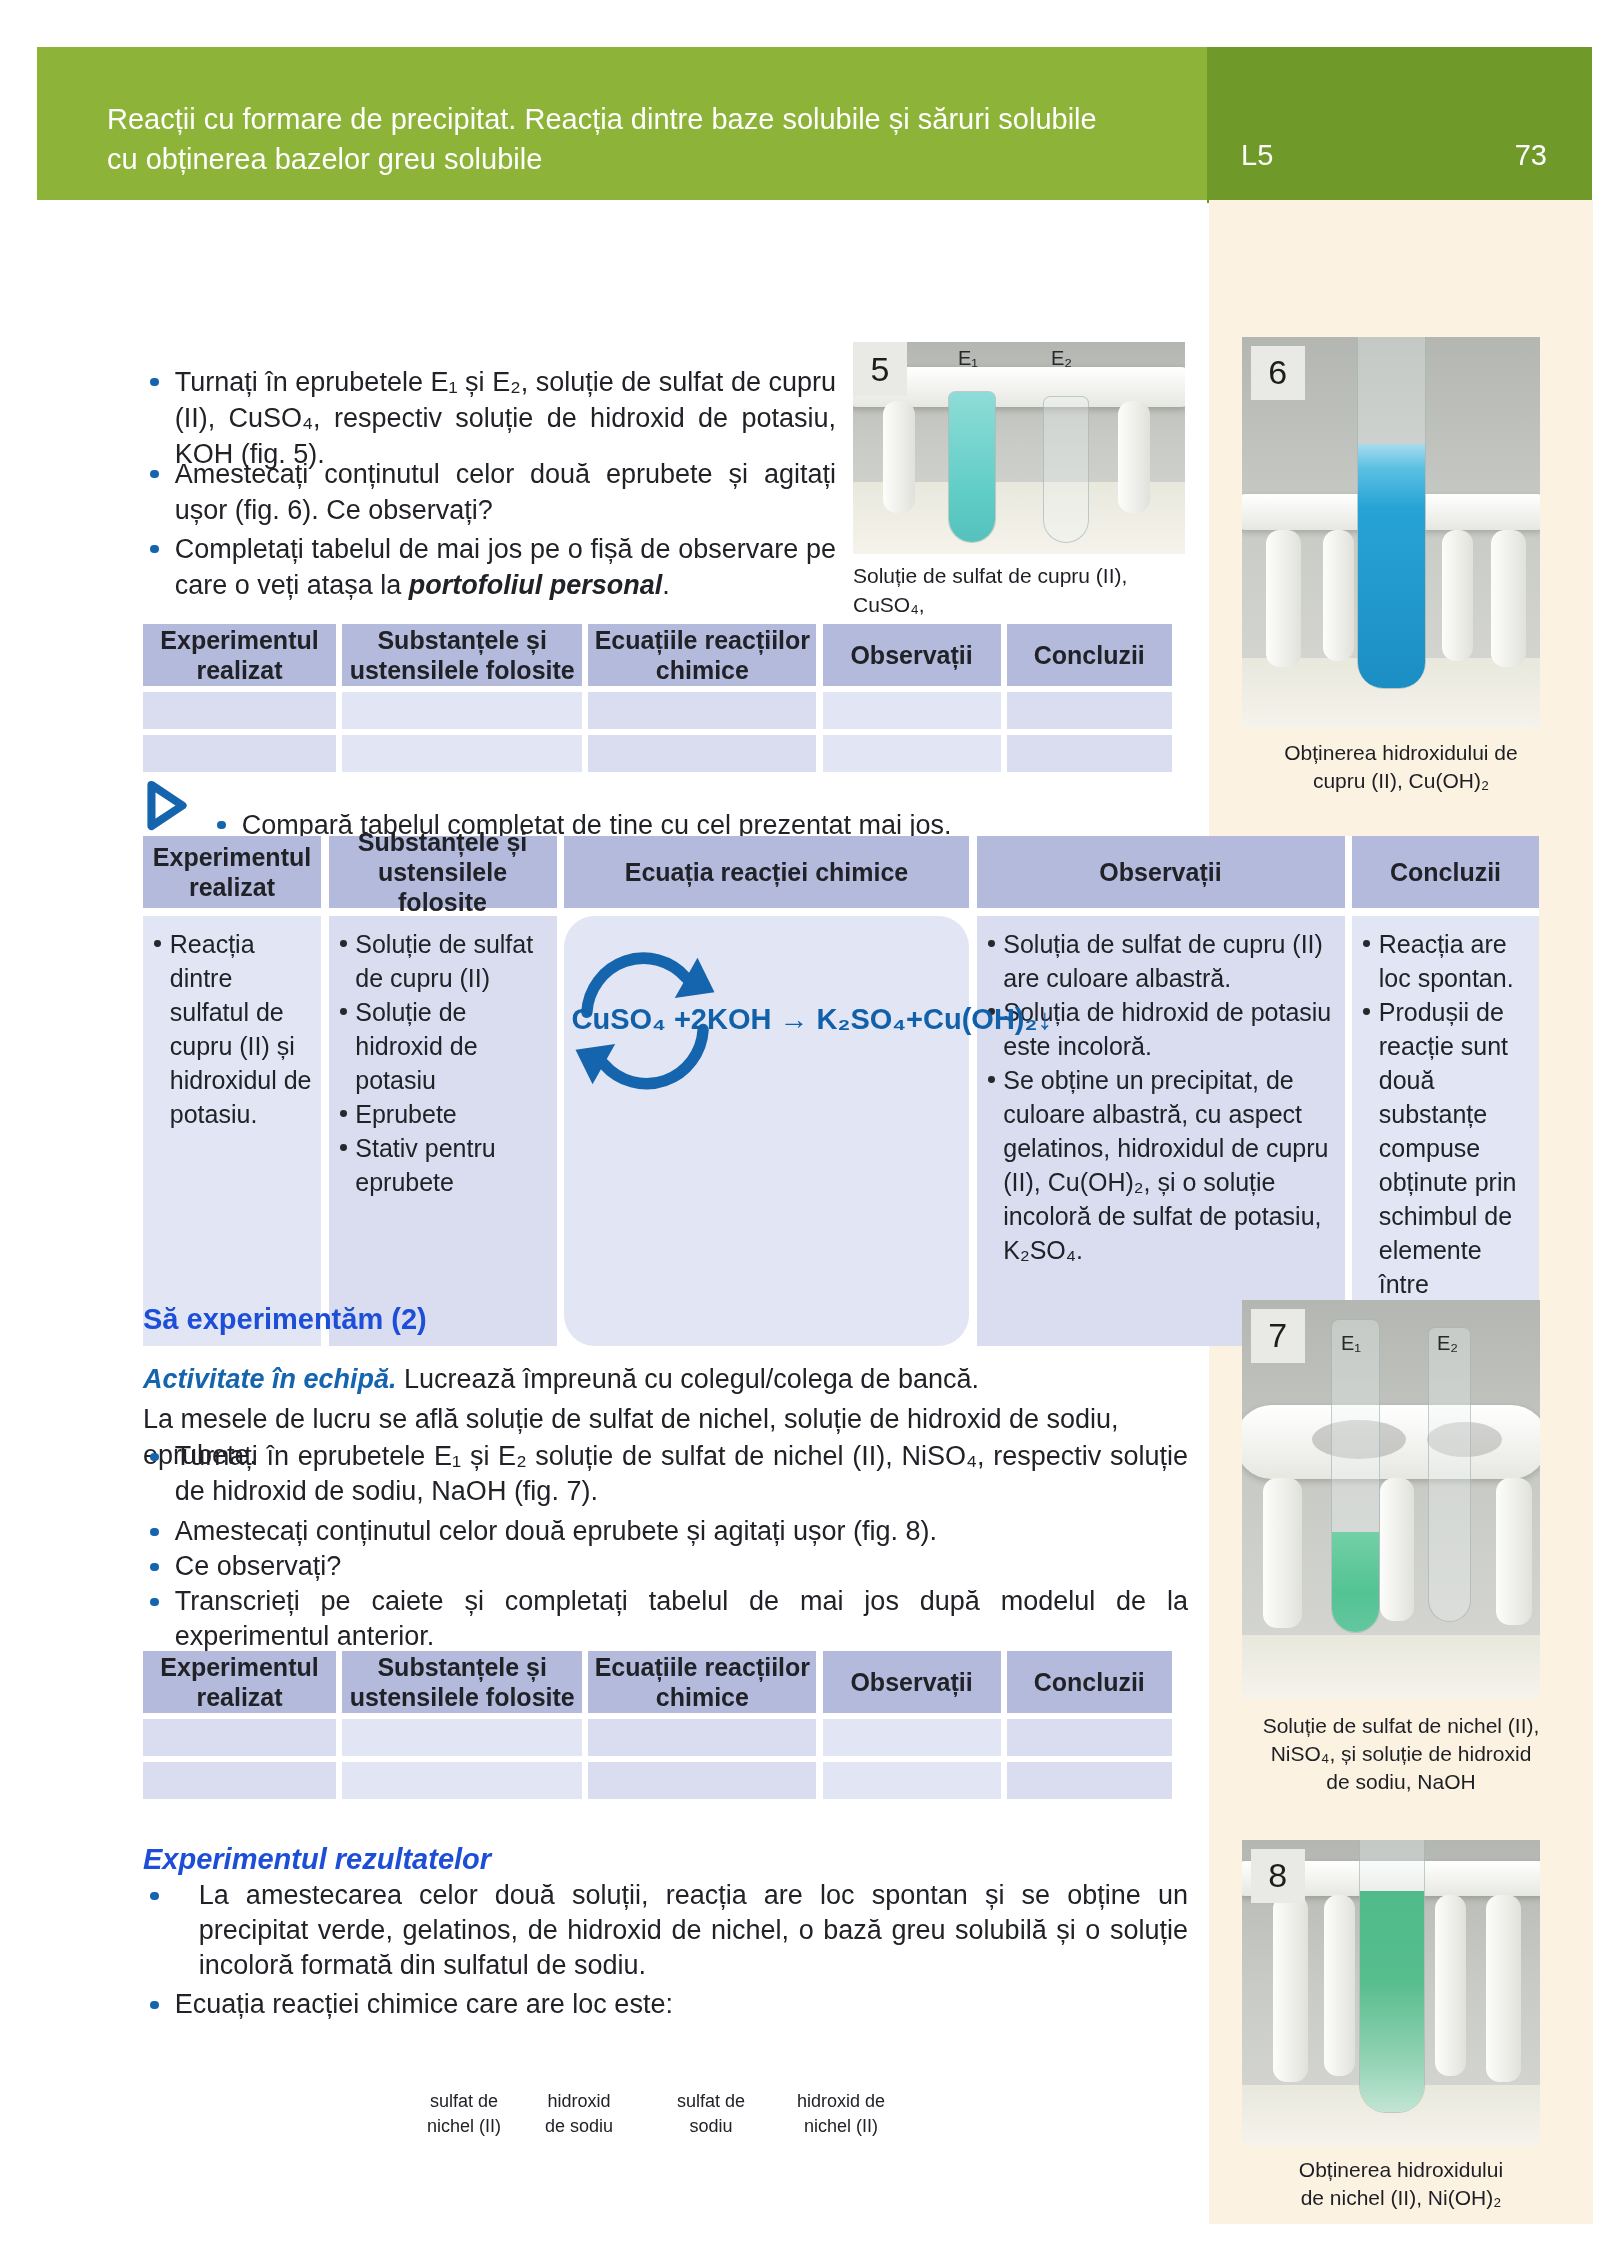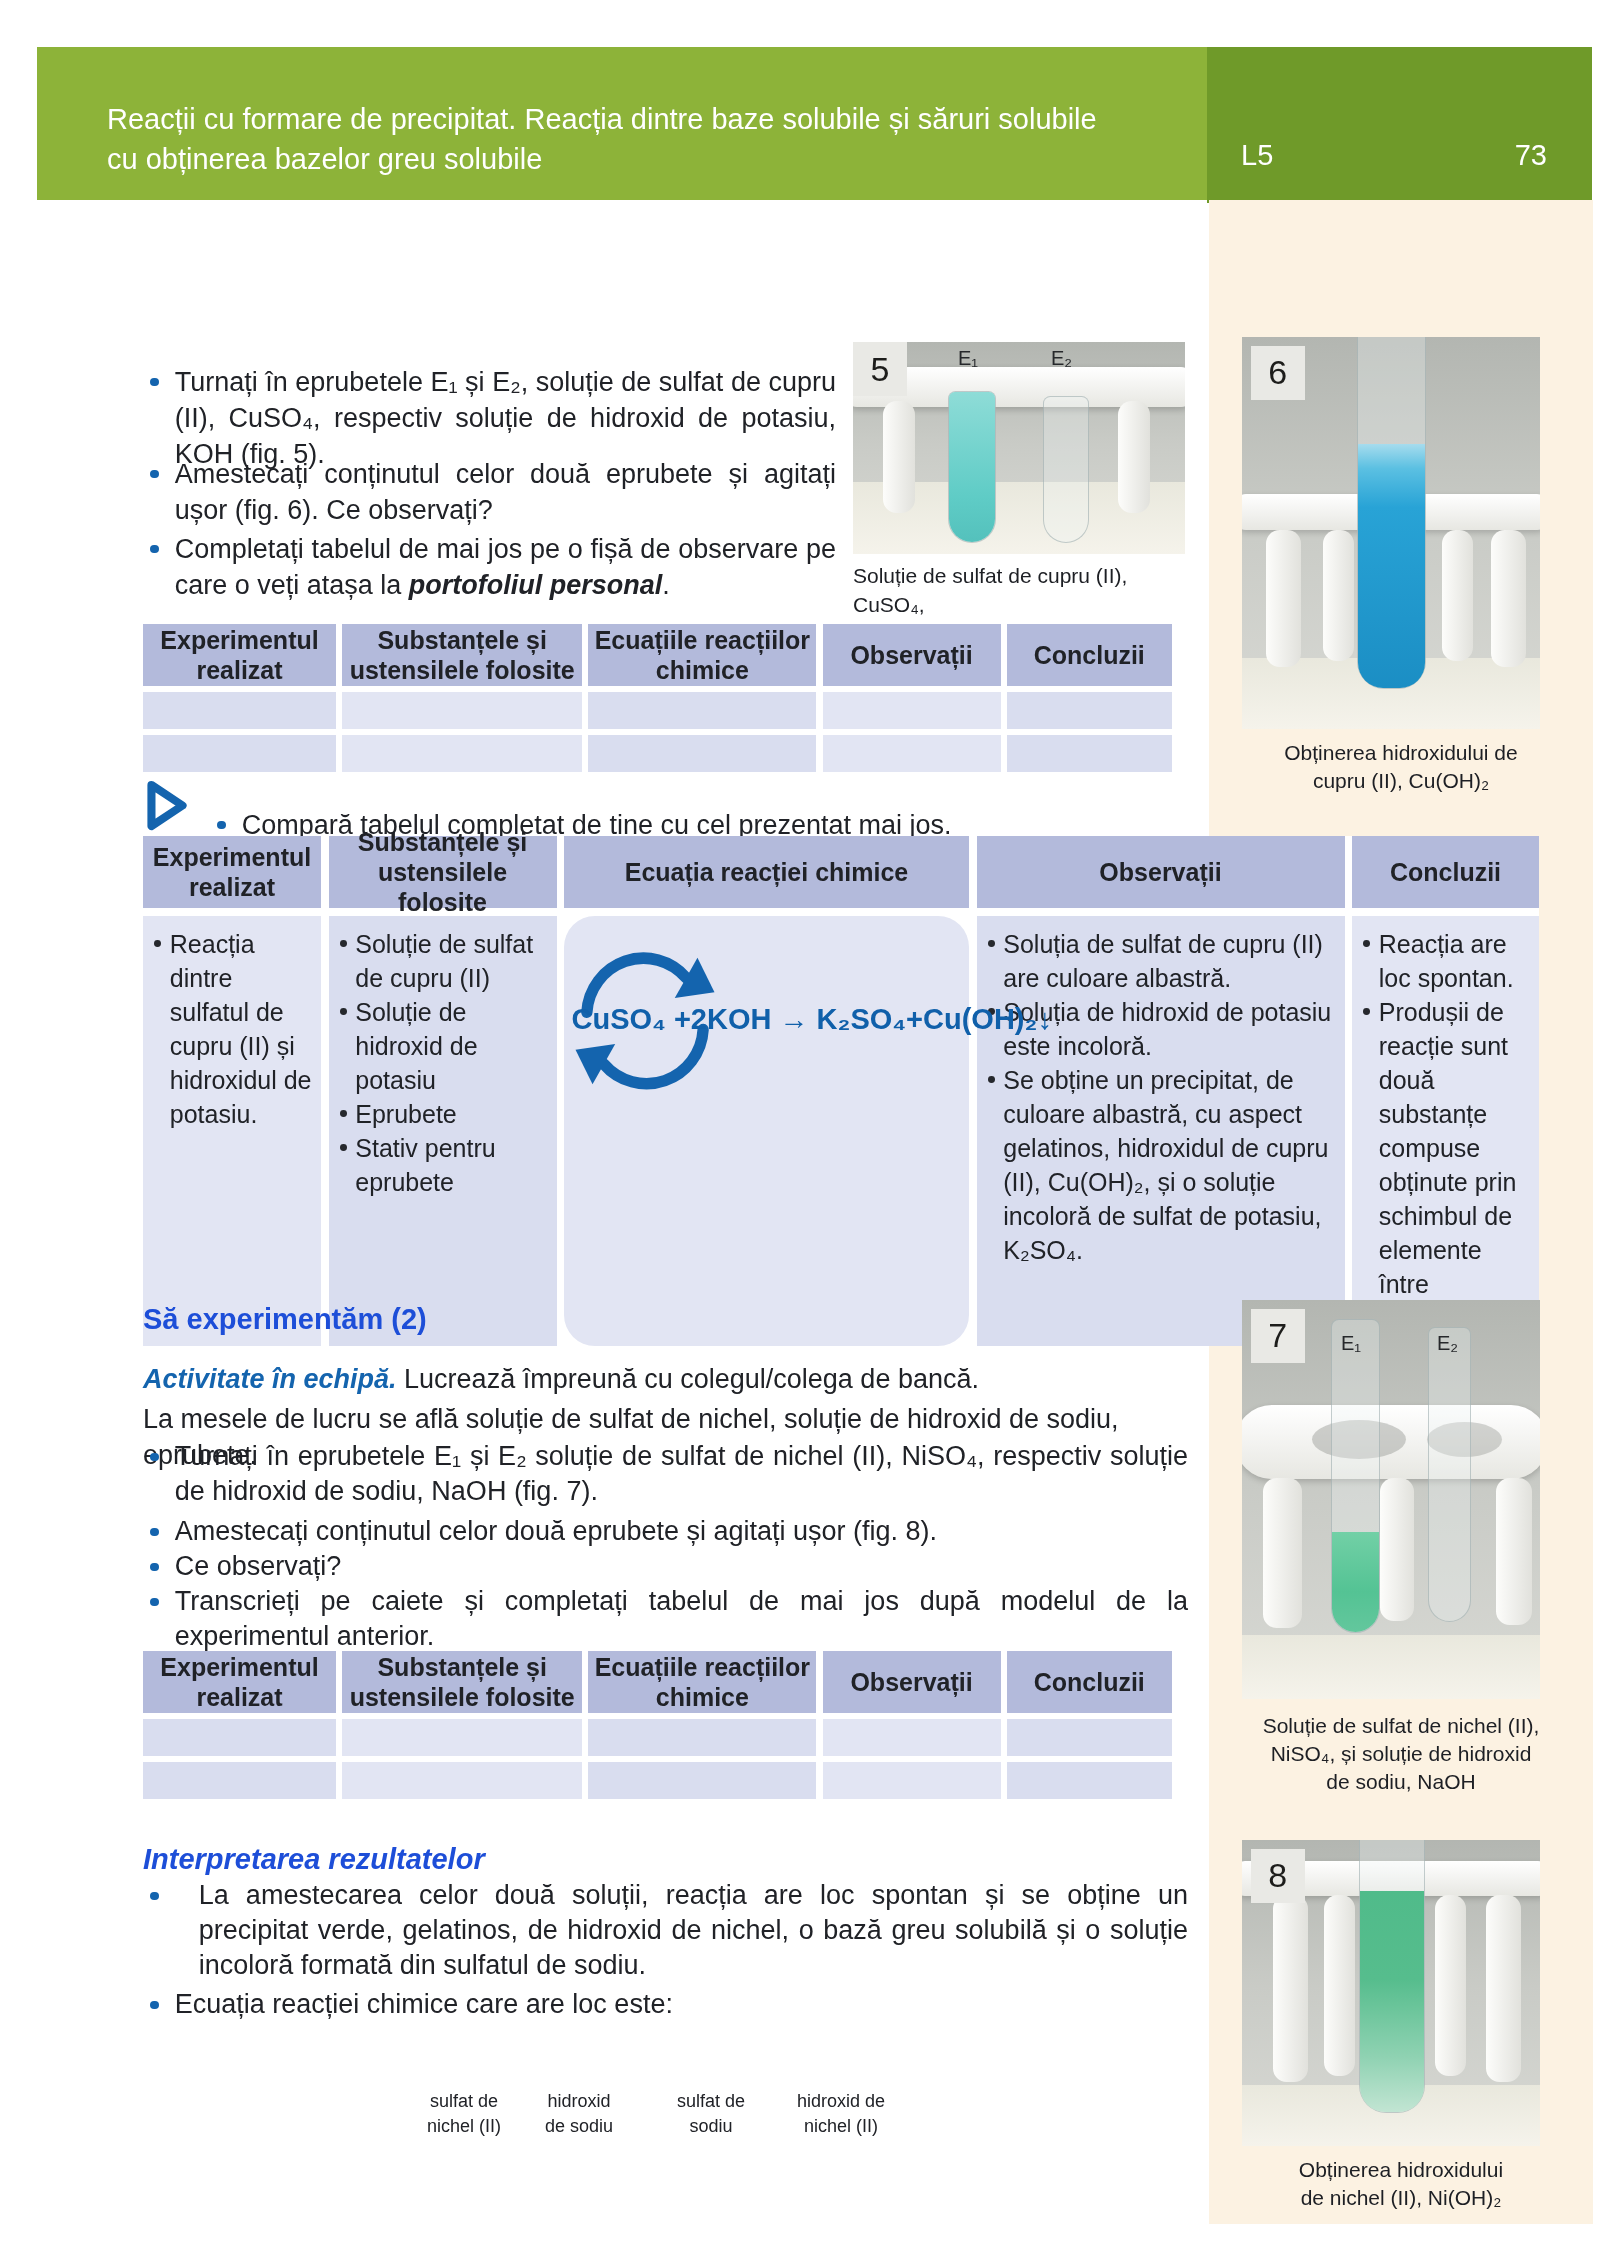--- a/index.html
+++ b/index.html
@@ -276,21 +276,21 @@
       <div class="td c-odd"></div>
       <div class="td c-even"></div>
       <div class="td c-odd"></div>
     <div class="td c-odd"></div>
       <div class="td c-even"></div>
       <div class="td c-odd"></div>
       <div class="td c-even"></div>
       <div class="td c-odd"></div>
   </div>
 
-  <div class="blue-head" style="left:143px;top:1843px;font-style:italic;">Interpretarea rezultatelor</div>
+  <div class="blue-head" style="left:143px;top:1843px;font-style:italic;">Experimentul rezultatelor</div>
 
   <div class="bullet" style="left:145px;top:1878px;width:1043px;gap:24px;">
     <span class="dot"></span>
       <span class="btxt" style="line-height:35px;">La amestecarea celor două soluții, reacția are loc spontan și se obține un precipitat verde, gelatinos, de hidroxid de nichel, o bază greu solubilă și o soluție incoloră formată din sulfatul de sodiu.</span>
   </div>
   <div class="bullet" style="left:145px;top:1987px;width:1043px;">
     <span class="dot"></span>
       <span class="btxt" style="line-height:35px;">Ecuația reacției chimice care are loc este:</span>
   </div>
 

